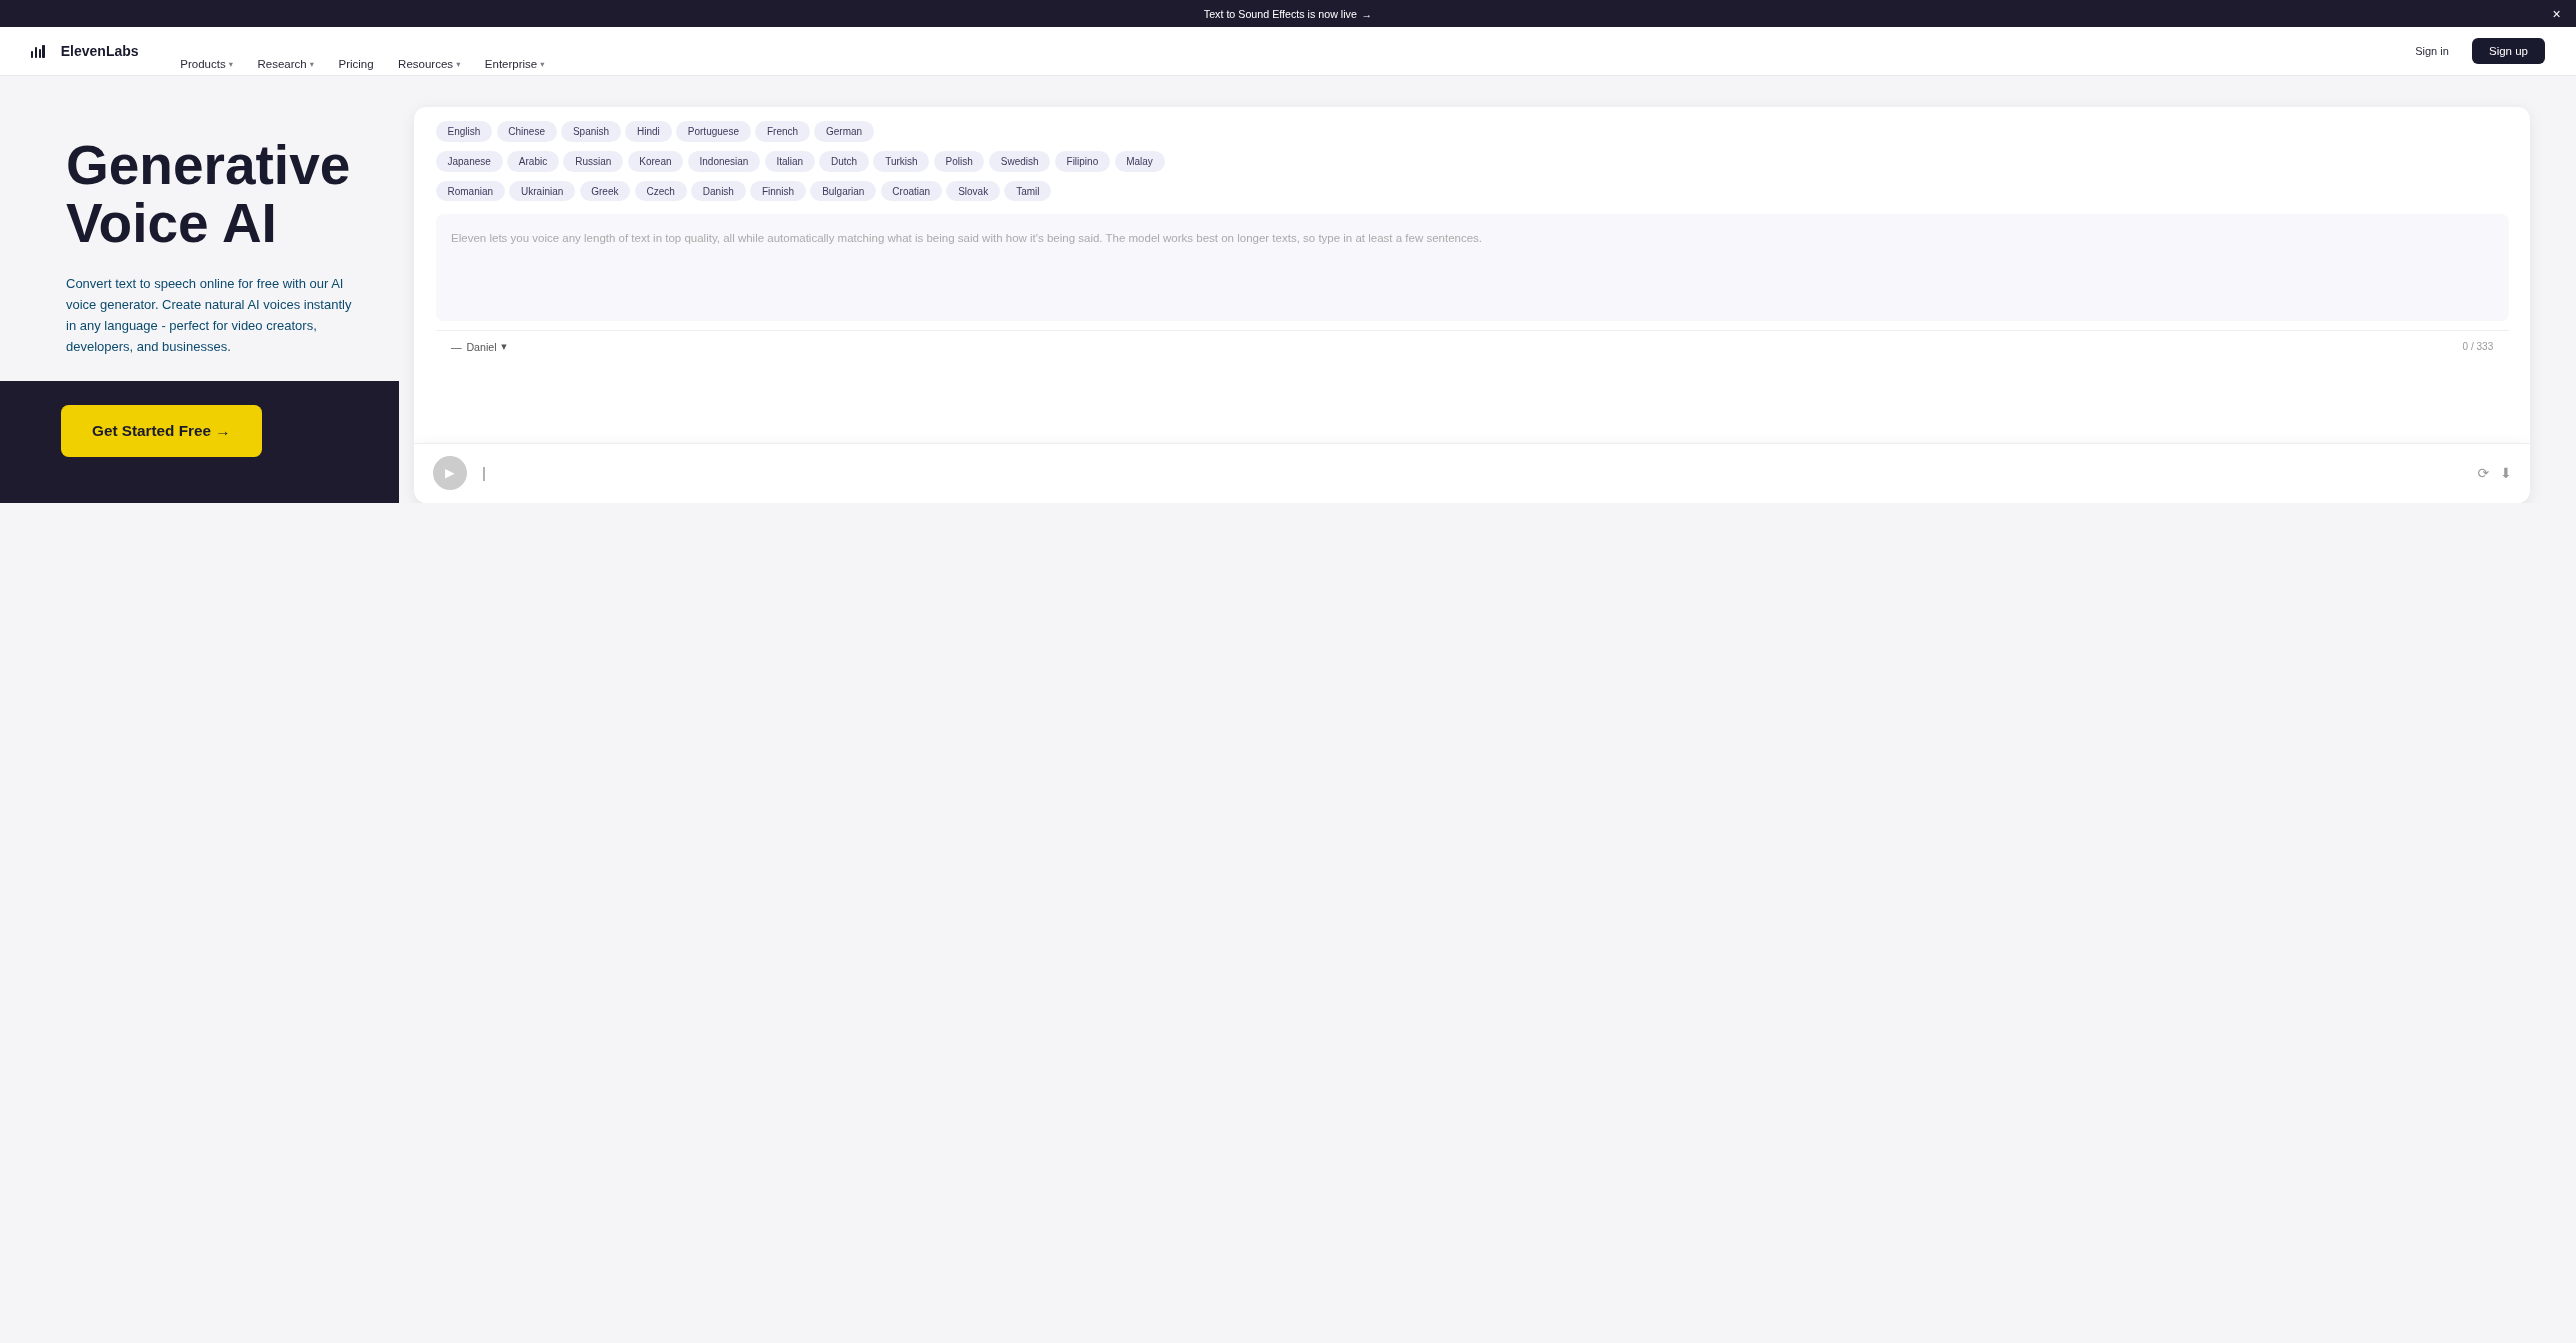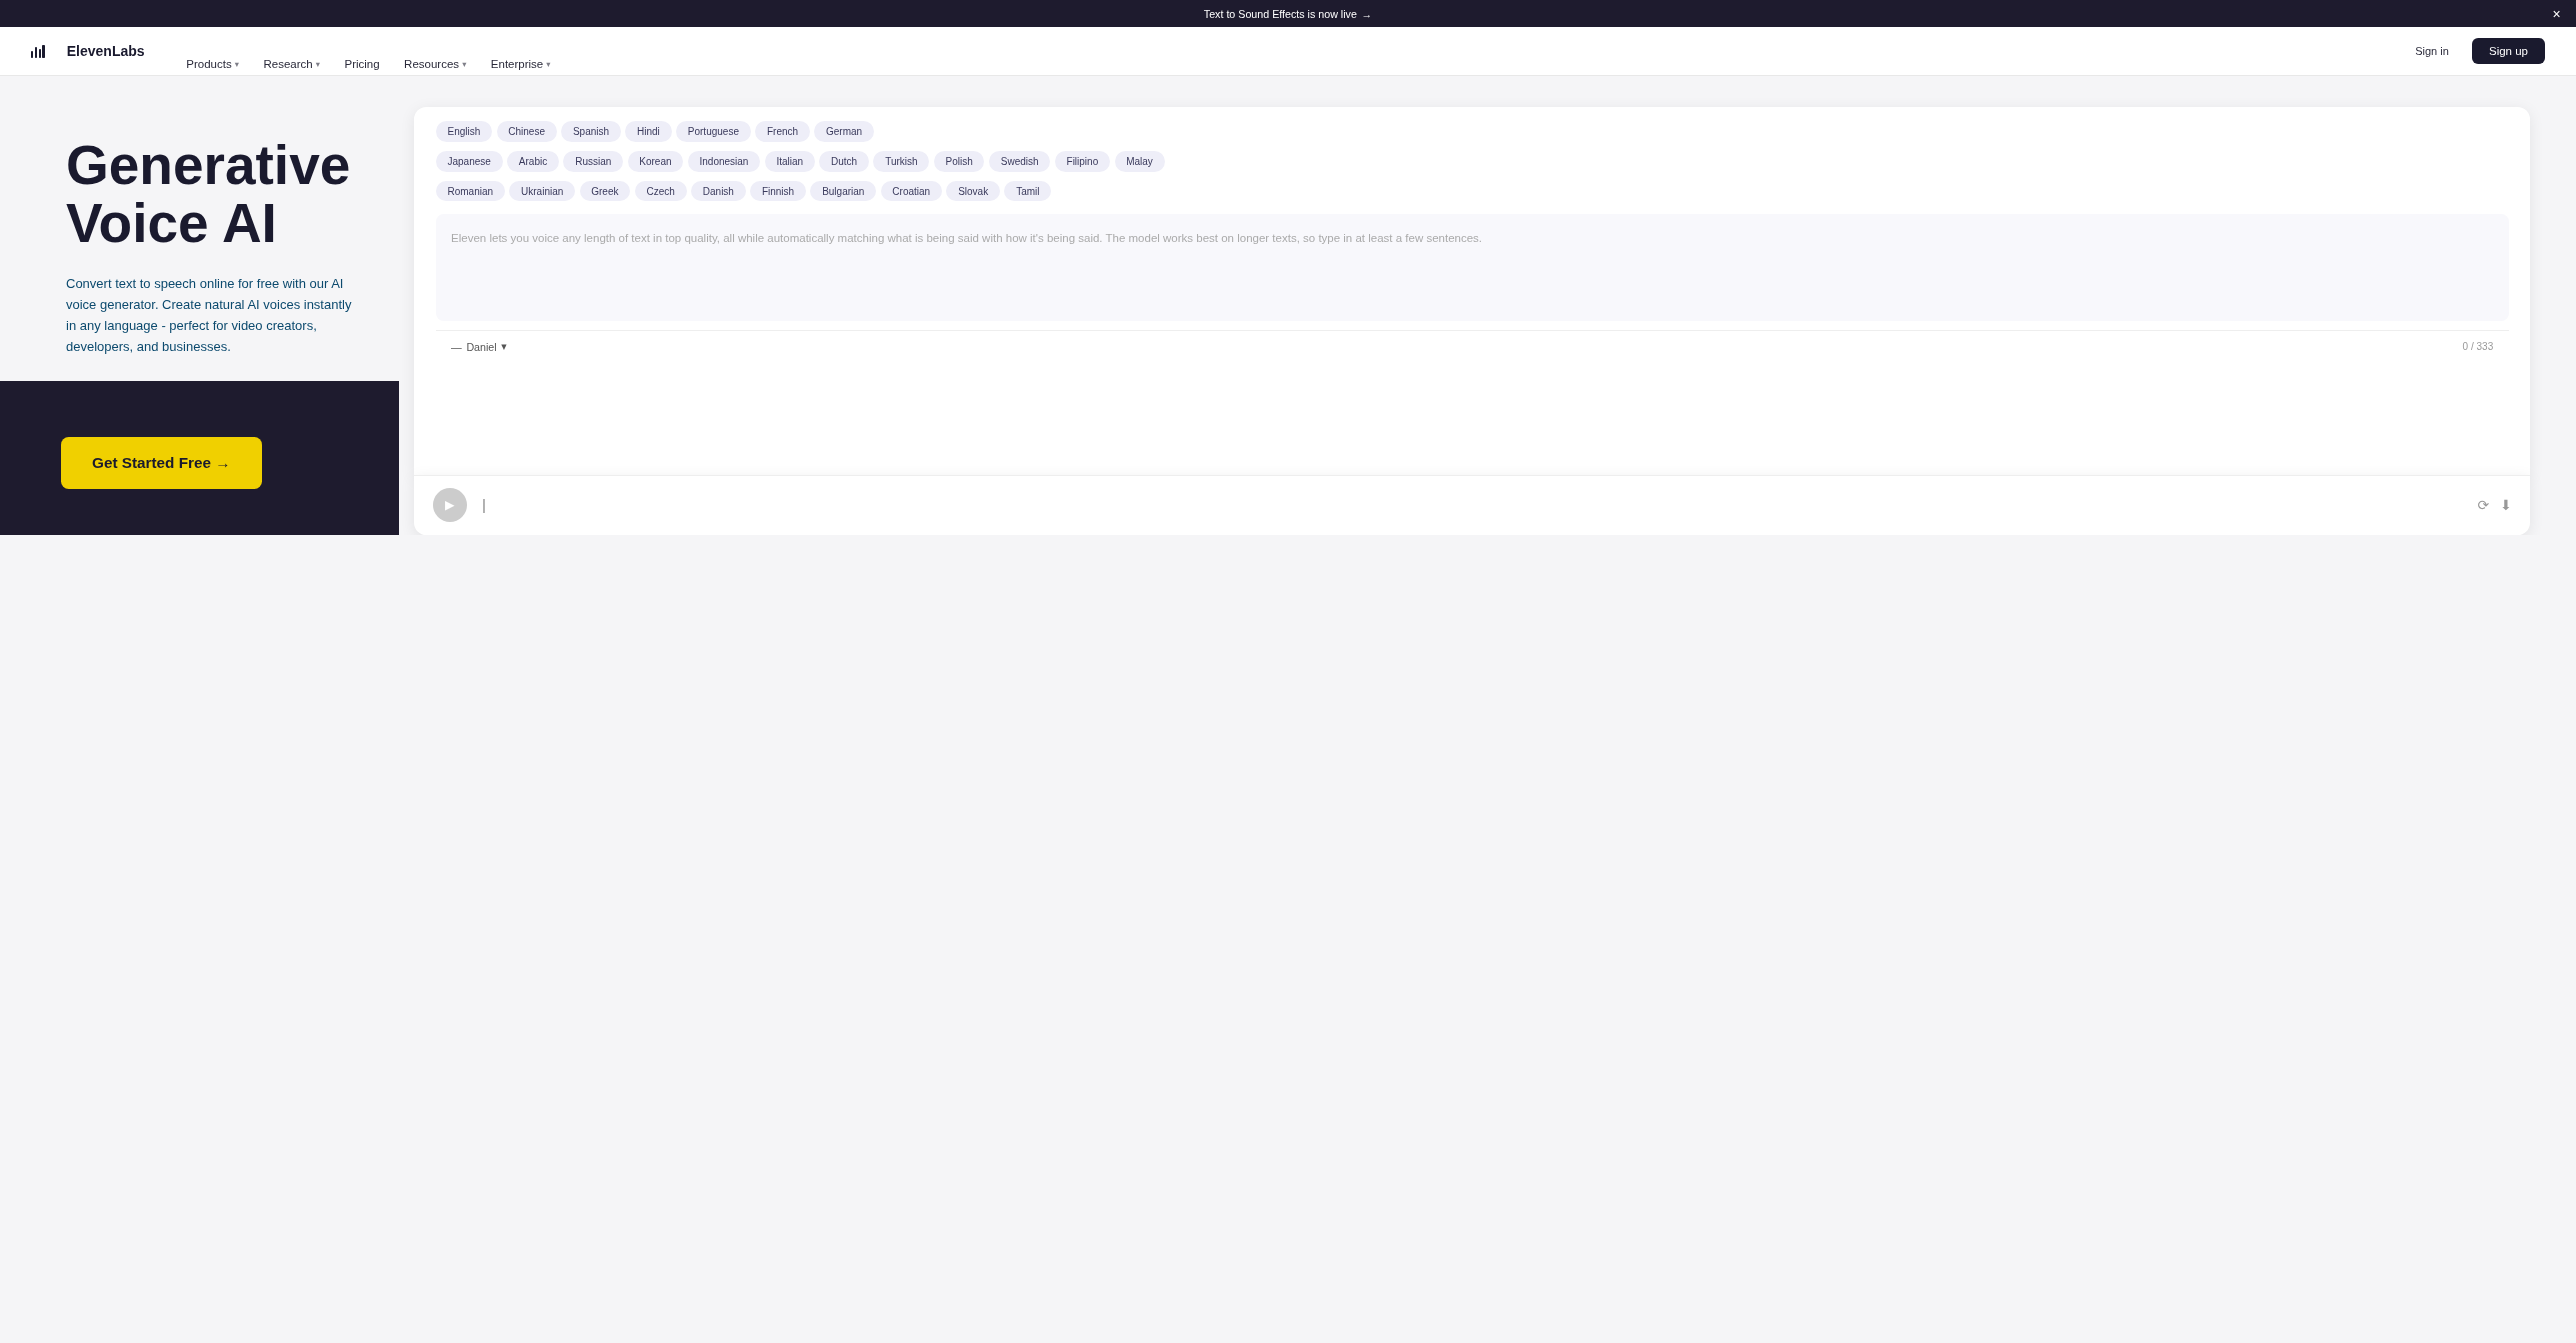--- a/index.html
+++ b/index.html
@@ -41,21 +41,21 @@
       height: 49px;
       border-bottom: 0.8px solid #e8e8e8;
     }
     .nav-logo {
       font-weight: 700;
       font-size: 14px;
       color: #1a1a2e;
       text-decoration: none;
       display: flex;
       align-items: center;
-      gap: 19px;
+      gap: 13px;
       margin-right: 31px;
     }
     .nav-logo-bars {
       display: flex;
       align-items: flex-end;
       gap: 1.5px;
       margin-right: 3.1px;
     }
     .nav-logo-bars span {
       display: block;
@@ -263,21 +263,21 @@
       flex-direction: column;
     }
 
     .left-top {
       padding: 61px 46px 23px 66px;
       flex: 1;
     }
 
     .left-dark {
       background: #1e1b2e;
-      padding: 56px 61px 46px;
+      padding: 24px 61px 46px;
     }
 
     .right-panel {
       flex: 1;
       padding: 31px 46px 0 15.3px;
       display: flex;
       flex-direction: column;
     }
   </style>
 </head>

